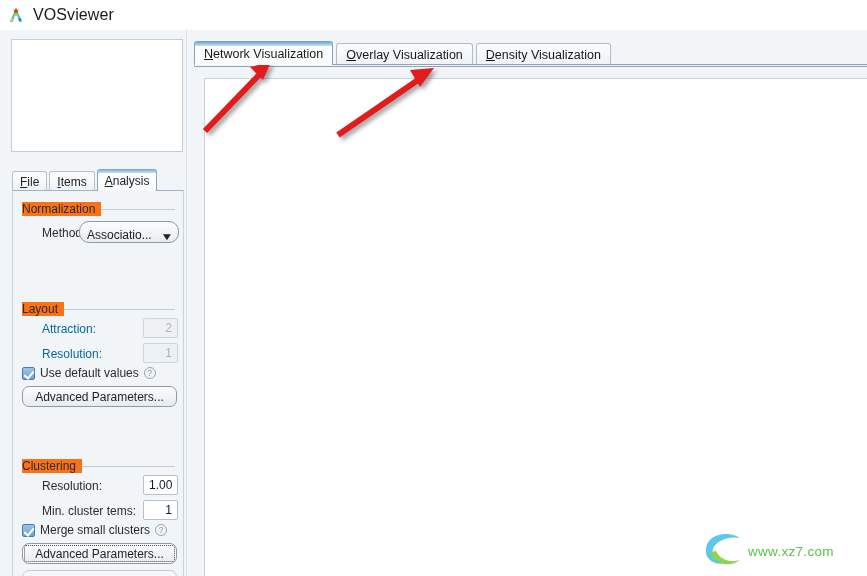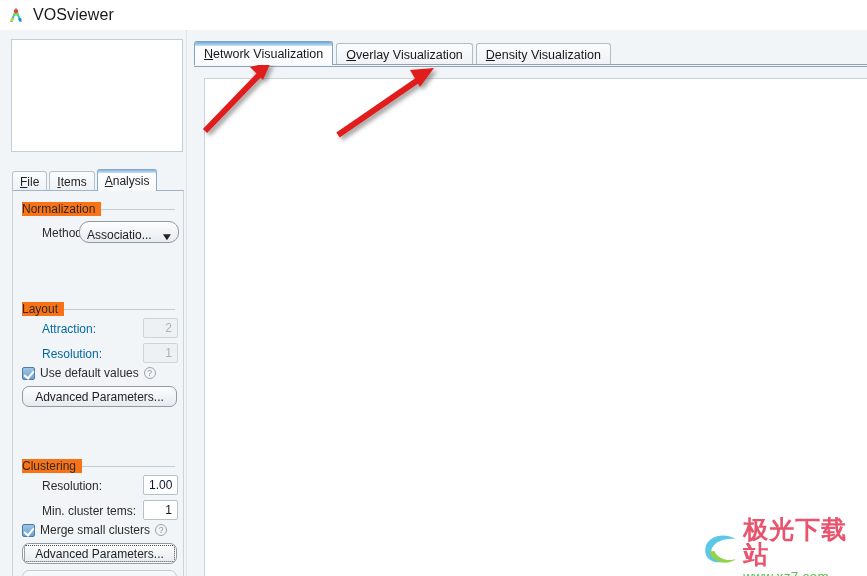--- a/index.html
+++ b/index.html
@@ -383,16 +383,15 @@
     <polygon points="434,68 410,70 420,87" fill="#e01b1b"></polygon>
   </g>
 </svg>
 
 <div id="watermark">
   <svg width="48" height="40" viewBox="0 0 48 40">
     <path d="M40 8 C28 0 8 4 6 18 C4 30 16 36 26 33 C16 32 11 26 13 19 C16 10 30 6 40 8 Z" fill="#5bc8e8"></path>
     <path d="M10 22 C14 34 30 38 40 30 C31 33 20 30 16 21 Z" fill="#8fd44a"></path>
   </svg>
   <div style="display:flex; flex-direction:column;">
-    <div id="wm-cn">极光下载站</div>
     <div id="wm-url">www.xz7.com</div>
   </div>
 </div>
 
 </body></html>

